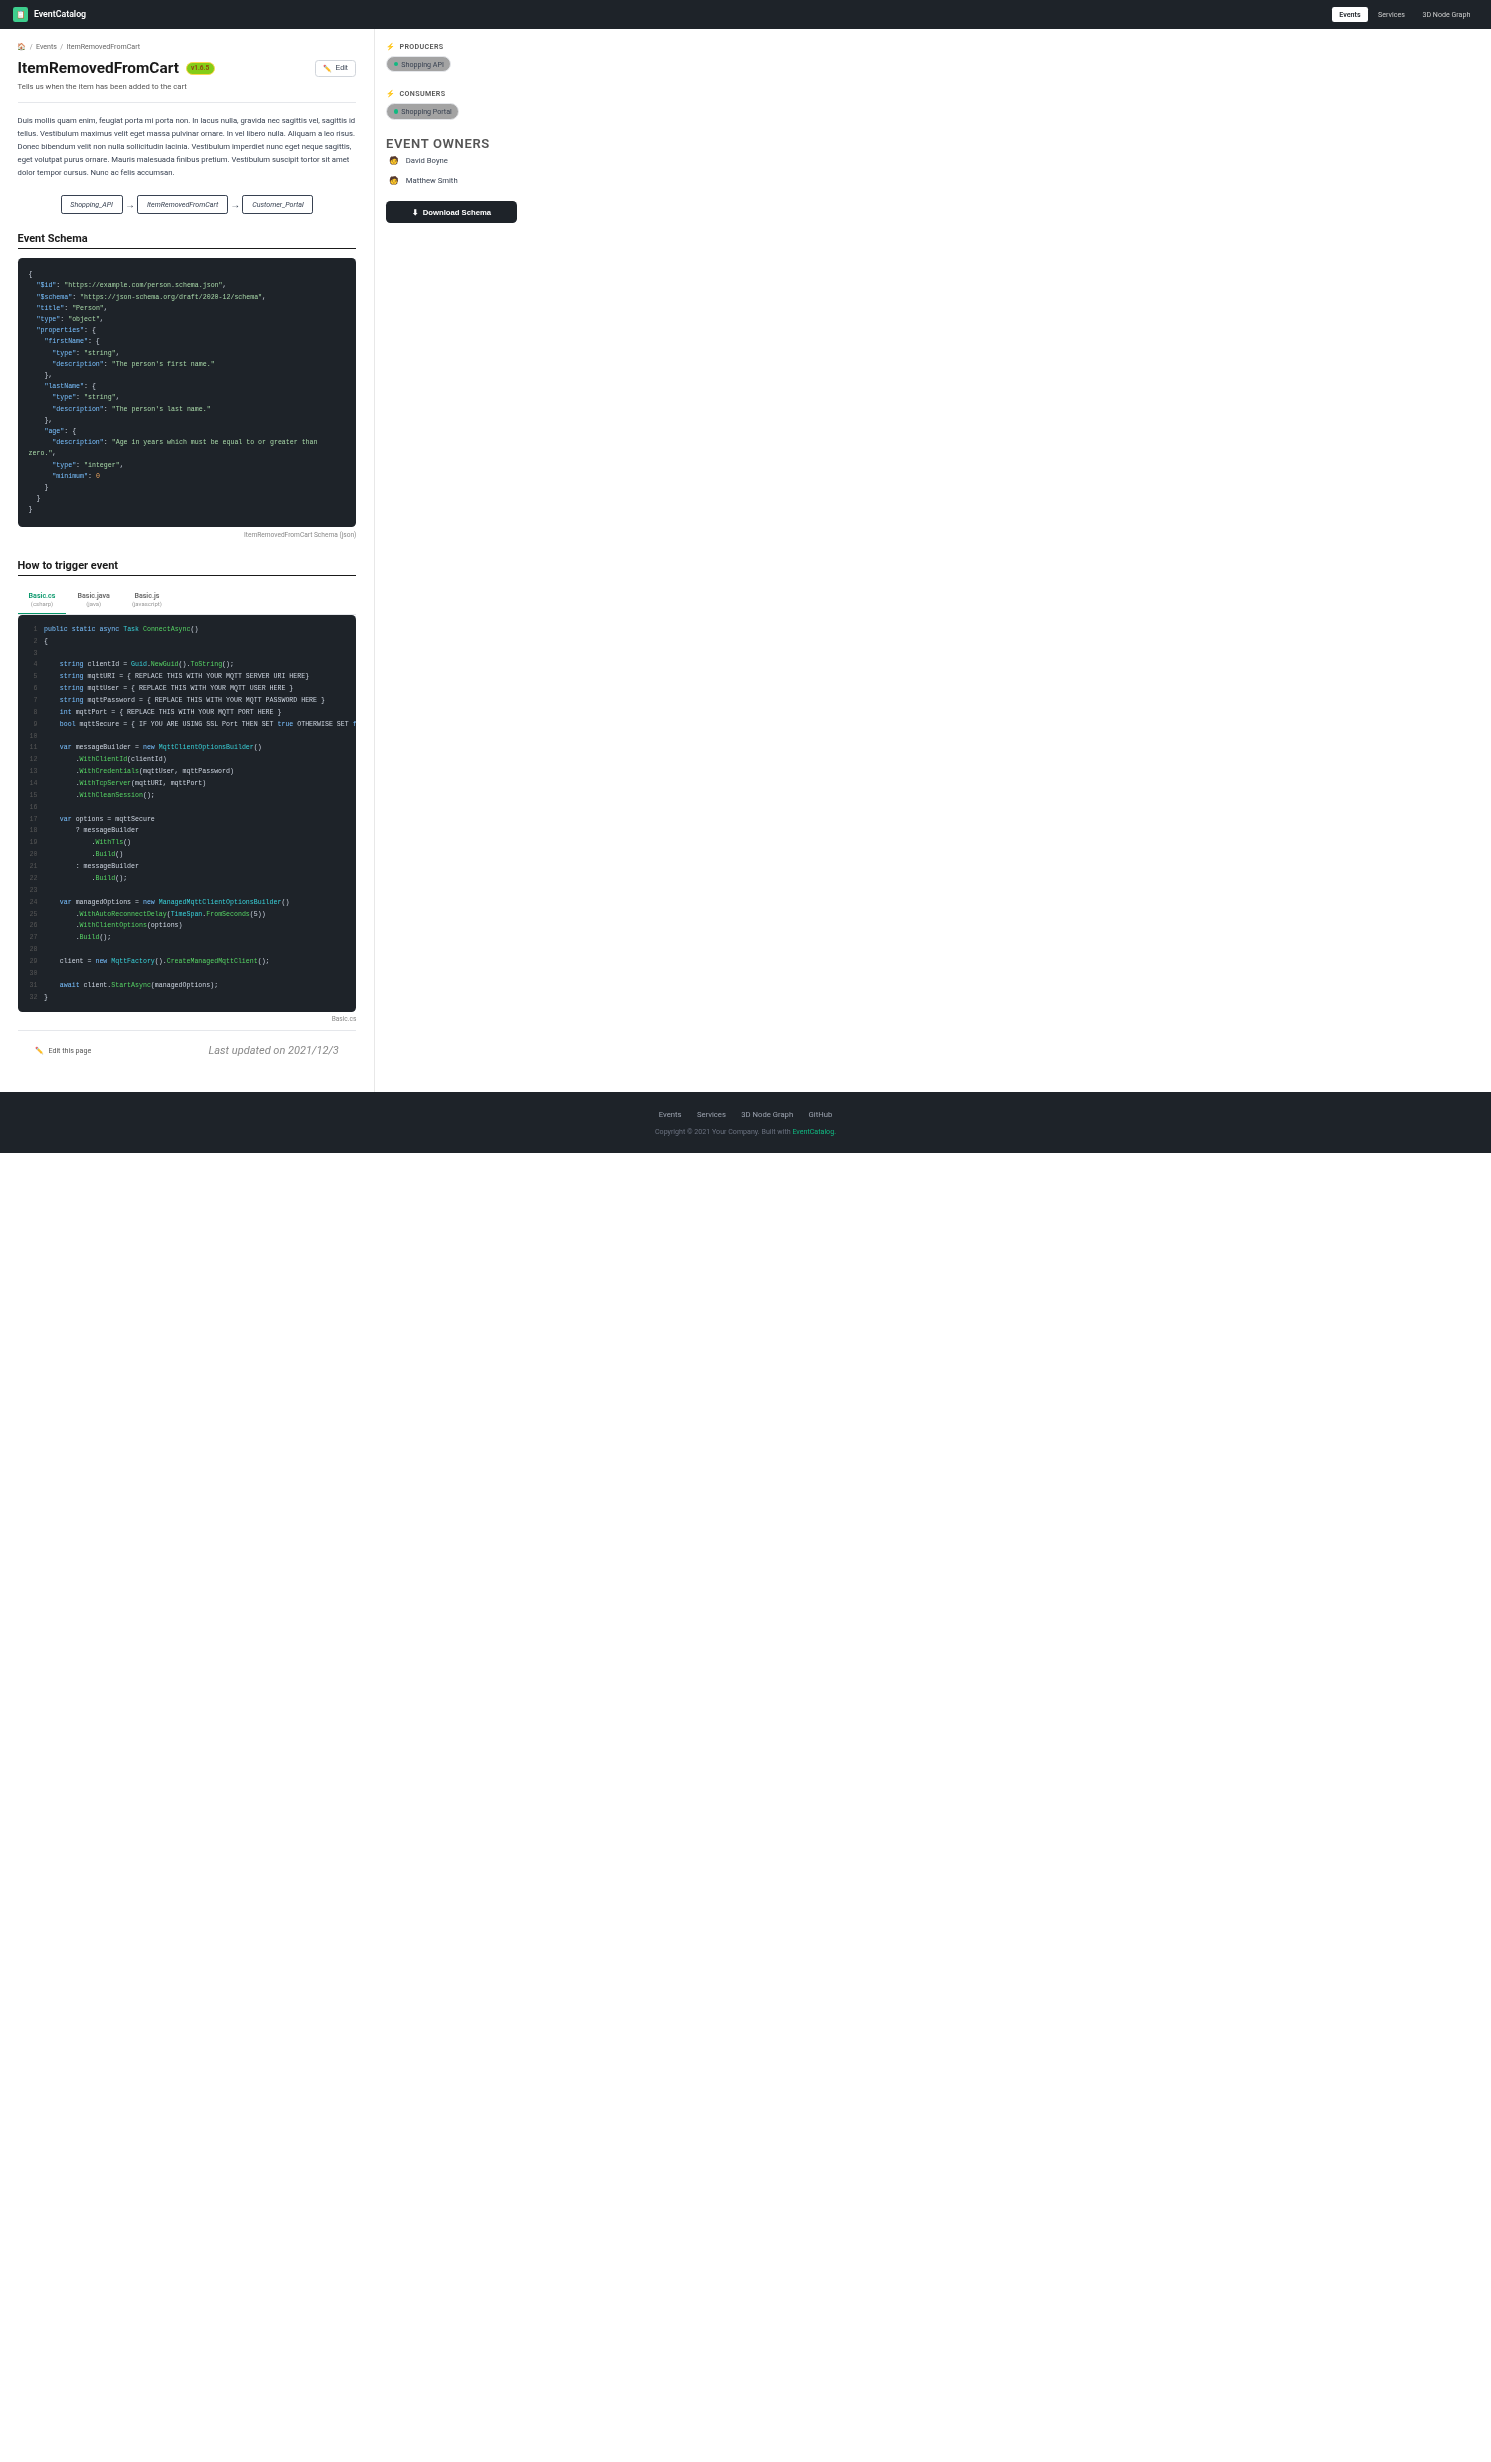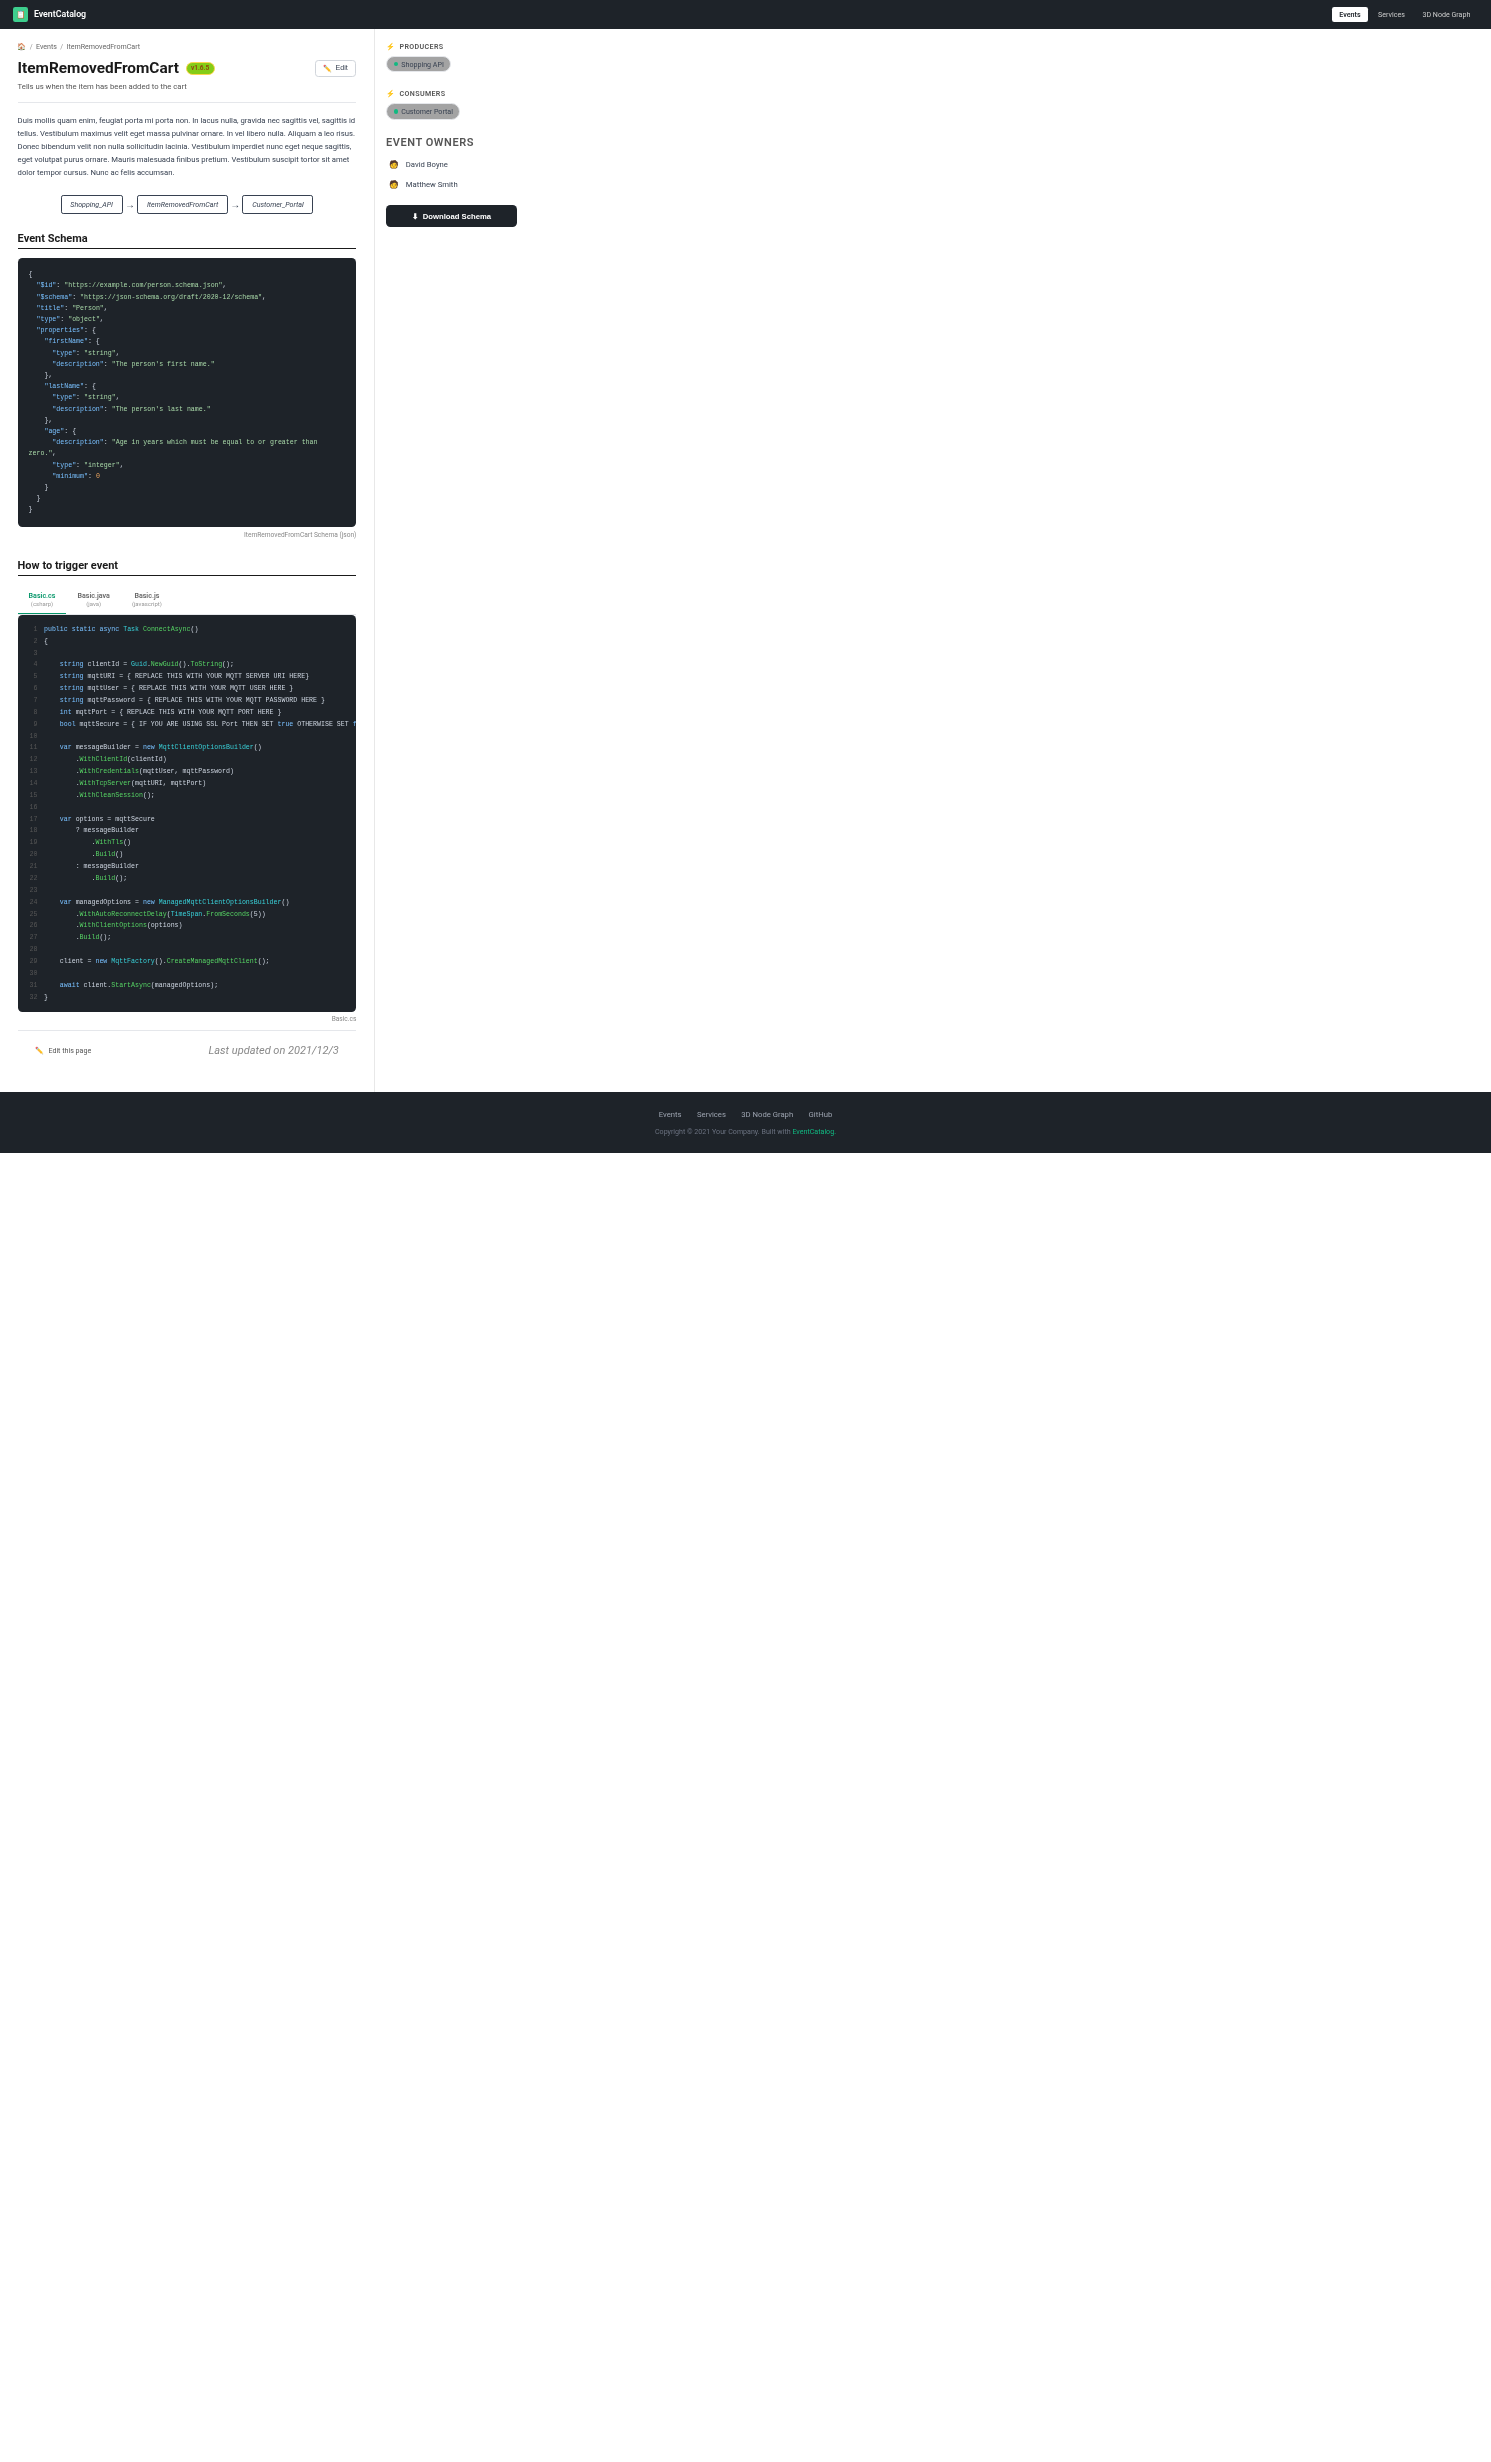--- a/index.html
+++ b/index.html
@@ -80,21 +80,21 @@
     .footer-links { display: flex; justify-content: center; gap: 15.4px; margin-bottom: 7.7px; }
     .footer-link { color: #9ca3af; text-decoration: none; font-size: 7.7px; }
     .footer-copy { font-size: 7.1px; color: #6b7280; }
     .footer-copy a { color: #10b981; text-decoration: none; }
 
     
     .sidebar-section { margin-bottom: 13px; }
     .sidebar-section-title { display: flex; align-items: center; gap: 4.4px; font-size: 7.1px; font-weight: 600; color: #555; margin-bottom: 5.5px; text-transform: uppercase; letter-spacing: 0.05em; }
     .sidebar-tag { display: inline-flex; align-items: center; gap: 3.3px; background: #a3a3a3; border: 0.5px solid #e5e7eb; border-radius: 11px; padding: 2.7px 6.6px; font-size: 7.1px; color: #374151; cursor: pointer; margin-bottom: 3.3px; }
     .sidebar-tag-dot { width: 4.4px; height: 4.4px; border-radius: 50%; background: #10b981; flex-shrink: 0; }
-    .sidebar-owners-title { font-size: 11px; font-weight: 600; color: #555; margin-bottom: 8px; text-transform: uppercase; letter-spacing: 0.05em; }
+    .sidebar-owners-title { font-size: 13px; font-weight: 600; color: #555; margin-bottom: 2px; text-transform: uppercase; letter-spacing: 0.05em; }
     .owner-item { display: flex; align-items: center; gap: 4.4px; margin-bottom: 4.4px; font-size: 7.7px; color: #374151; }
     .owner-avatar { width: 15.4px; height: 15.4px; border-radius: 50%; display: flex; align-items: center; justify-content: center; font-size: 7.7px; }
     .download-btn { background: #1e2329; color: #fff; border: none; border-radius: 4.4px; padding: 6.6px 11px; font-size: 7.7px; font-weight: 600; cursor: pointer; width: 100%; display: flex; align-items: center; justify-content: center; gap: 4.4px; margin-top: 4.4px; }
 
     
     .how-to-trigger { margin-top: 20px; }
     .code-file-caption { text-align: right; font-size: 6.6px; color: #888; margin-top: 3.3px; }
   </style>
 </head>
 <body>
@@ -355,21 +355,21 @@
     </div>
 
     <div class="sidebar-section">
       <div class="sidebar-section-title">
         <span style="color:#10b981;">⚡</span>
         <span>Consumers</span>
       </div>
       <div>
         <div class="sidebar-tag">
           <span class="sidebar-tag-dot"></span>
-          <span>Customer Portal</span>
+          <span>Shopping Portal</span>
         </div>
       </div>
     </div>
 
     <div class="sidebar-section">
       <div class="sidebar-owners-title">Event Owners</div>
       <div class="owner-item">
         <div class="owner-avatar">🧑</div>
         <span>David Boyne</span>
       </div>

